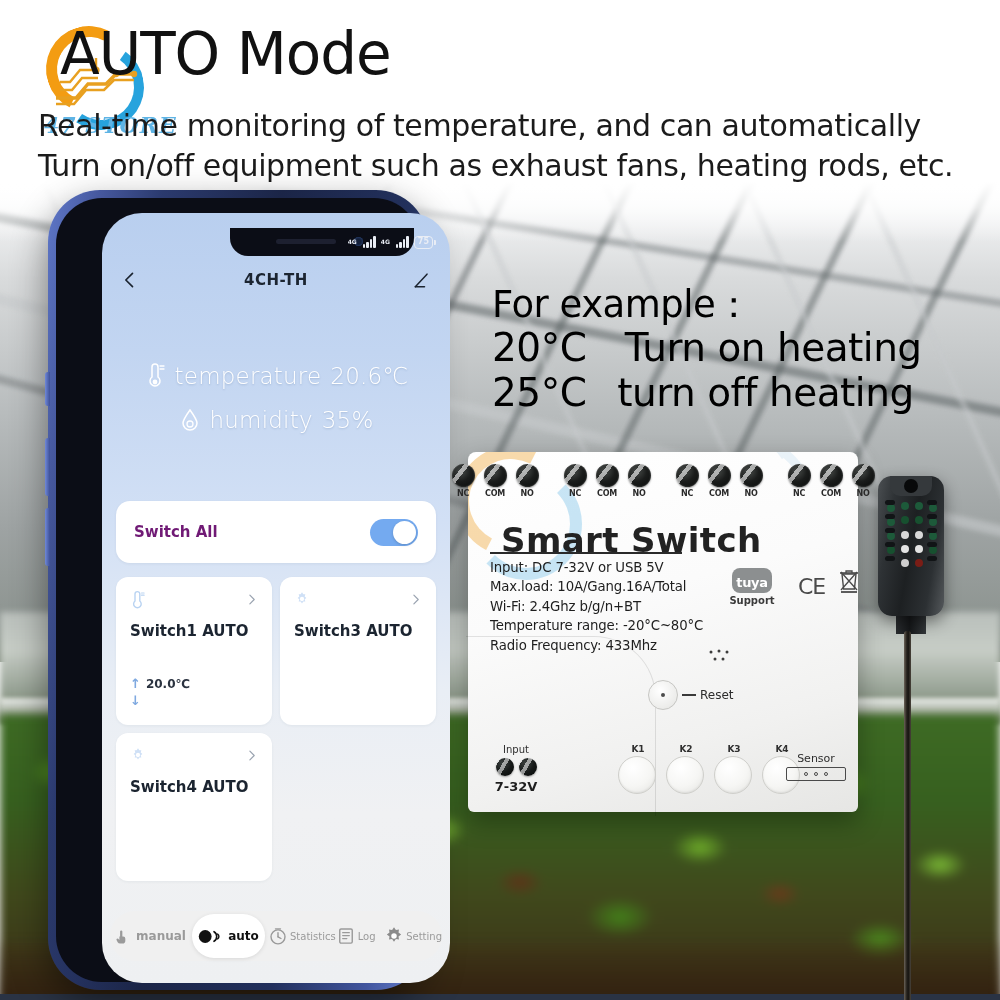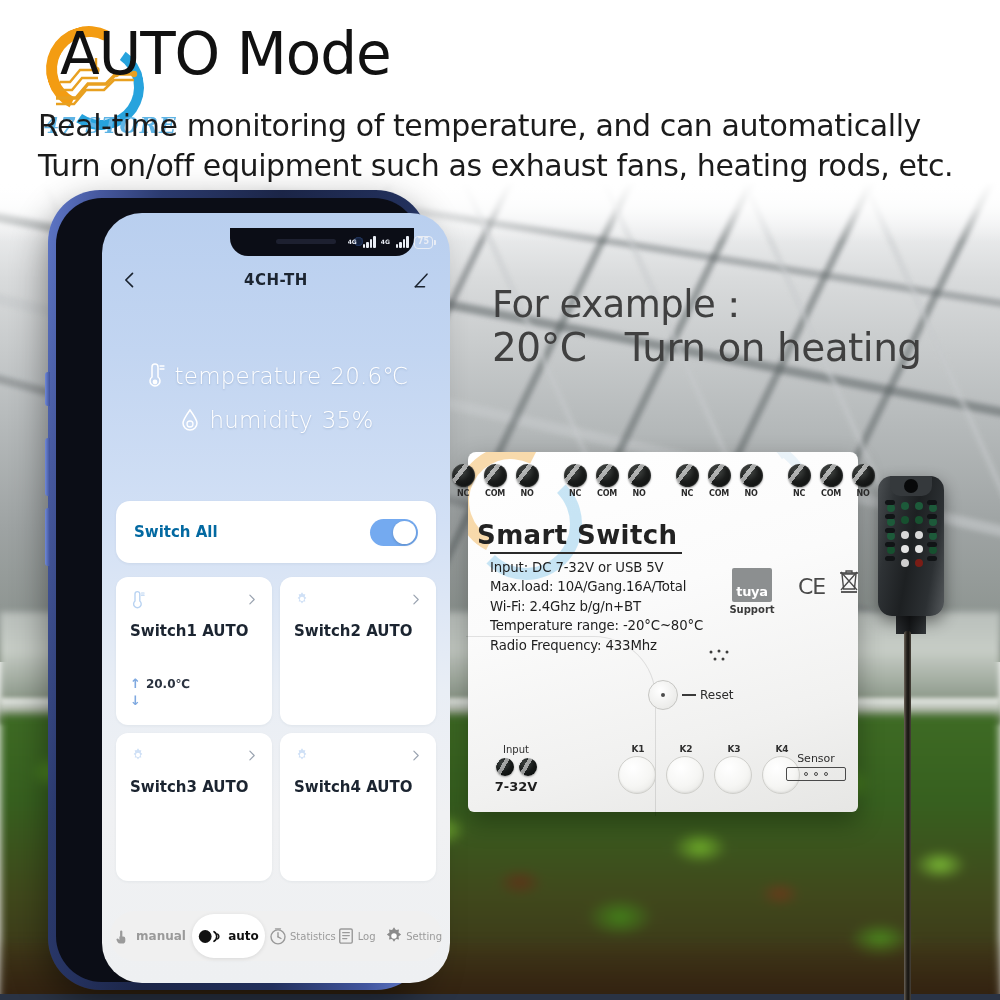--- a/index.html
+++ b/index.html
@@ -179,21 +179,21 @@
   }
   .readout + .readout { margin-top:18px; }
 
   
   #card-area { position:absolute; left:14px; top:288px; width:320px; }
   #switch-all {
     background:#fff; border-radius:14px; height:62px; margin-bottom:14px;
     display:flex; align-items:center; justify-content:space-between; padding:0 18px;
     box-shadow:0 1px 3px rgba(40,60,90,.07);
   }
-  #switch-all-label { font-size:15px; font-weight:bold; color:#0369a1; }
+  #switch-all-label { font-size:15px; font-weight:bold; color:#701a75; }
   #switch-all-toggle {
     width:48px; height:27px; border-radius:14px; position:relative;
   }
   #switch-all-toggle .knob {
     position:absolute; right:2px; top:2px; width:23px; height:23px; border-radius:50%;
     background:#fff; box-shadow:0 1px 3px rgba(0,0,0,.18);
   }
   #switch-grid { display:grid; grid-template-columns:1fr 1fr; gap:8px;margin-top:8px; }
   .sw-card {
     background:#fff; border-radius:12px; height:148px; padding:13px 14px;
@@ -224,21 +224,21 @@
   .mode-btn.active { background:#fff; box-shadow:0 1px 4px rgba(0,0,0,.1); color:#111; }
   .mode-btn.inactive { color:#9a9a9a; }
   .nav-item {
     flex:1; display:flex; flex-direction:row; align-items:center; gap:2px;
     font-size:10px; color:#9a9a9a;
   }
 
   
   #example-block {
     position:absolute; left:492px; top:284px; width:470px; z-index:6;
-    font-family:"DejaVu Sans", sans-serif; color:#404040;
+    font-family:"DejaVu Sans", sans-serif; color:#000000;
     line-height:1.14; letter-spacing:-0.5px;
   }
   #example-block .l1 { font-size:37px; }
   #example-block .l2, #example-block .l3 { font-size:39px; }
 
   
   #device {
     position:absolute; left:468px; top:452px; width:390px; height:360px; z-index:8;
     background:linear-gradient(165deg,#ffffff 0%, #fbfbfb 40%, #f1f1f0 75%, #e6e6e4 100%);
     border-radius:8px 8px 6px 6px;
@@ -274,34 +274,34 @@
   .term { width:26px; text-align:center; }
   .term .screw {
     width:23px; height:23px; border-radius:50%; margin:0 auto;
     background:
       linear-gradient(128deg, rgba(255,255,255,.85) 0 14%, rgba(20,20,20,.1) 14% 30%, rgba(255,255,255,.6) 30% 44%, rgba(10,10,10,0) 44%),
       radial-gradient(circle at 36% 30%, #4a4e4c 0%, #1b1d1c 48%, #080a09 100%);
     box-shadow:inset 0 0 2px rgba(255,255,255,.3), 0 1px 2px rgba(0,0,0,.4);
   }
   .term .tlabel { font-size:8px; font-weight:bold; color:#2b2b2b; margin-top:2px; letter-spacing:-.2px; }
   #spec-title {
-    position:absolute; left:9px; top:68px;
-    font-size:26px; font-weight:600; color:#222; letter-spacing:.4px;
+    position:absolute; left:33px; top:68px;
+    font-size:34px; font-weight:600; color:#222; letter-spacing:.4px;
   }
   #spec-title-rule {
     position:absolute; left:22px; top:100px; width:192px; height:1.6px; background:#2a2a2a;
   }
   #spec-list {
     position:absolute; left:22px; top:106px; width:290px;
     font-size:13.3px; color:#1e1e1e; line-height:1.46; letter-spacing:-.15px;
   }
   #tuya-badge { position:absolute; left:255px; top:116px; width:58px; text-align:center; }
   #tuya-badge .pill {
-    background:#8c8f90; border-radius:2px; color:#fff; font-size:13px; font-weight:bold;
-    padding:16px 4px 3px; letter-spacing:-.3px; position:relative; display:inline-block;
+    background:#8c8f90; border-radius:8px; color:#fff; font-size:13px; font-weight:bold;
+    padding:7px 4px 3px; letter-spacing:-.3px; position:relative; display:inline-block;
   }
   #tuya-badge .sup { font-size:10px; font-weight:bold; color:#3b3b3b; margin-top:2px; }
   #ce-mark {
     position:absolute; left:330px; top:122px; font-size:22px; color:#4a4a4a;
     font-family:"DejaVu Sans", sans-serif; letter-spacing:-1px;
   }
   #weee-icon { position:absolute; left:370px; top:116px; }
   #vent-dots { position:absolute; left:238px; top:196px; }
   #reset-area { position:absolute; left:180px; top:228px; display:flex; align-items:center; gap:4px; }
   #reset-hole {
@@ -428,20 +428,21 @@
 
   <div id="subtitle-block">
     <div>Real-time monitoring of temperature, and can automatically</div>
     <div>Turn on/off equipment such as exhaust fans, heating rods, etc.</div>
   </div>
 </div>
 
 <div id="example-block">
   <div class="l1">For example：</div>
   <div class="l2">20°C Turn on heating</div>
+  <div class="l3">25°C  turn off  heating</div>
 </div>
 
 <div id="phone">
   <div id="phone-frame"></div>
 
   <div class="side-btn" style="top:182px; height:34px;"></div>
   <div class="side-btn" style="top:248px; height:58px;"></div>
   <div class="side-btn" style="top:318px; height:58px;"></div>
   <div class="side-btn-r" style="top:286px; height:78px;"></div>
 
@@ -532,32 +533,20 @@
                 <span class="arrow-ud">↑</span>
                 <span>20.0℃</span>
               </div>
               <div class="sw-lim-row">
                 <span class="arrow-ud">↓</span>
                 <span></span>
               </div>
             </div>
           </div>
 
-          <div class="sw-card">
-            <div class="sw-top">
-              <svg width="16" height="16" viewBox="0 0 24 24">
-                <path d="M12 2 l2 3 h3 l-1 3.4 2.6 2 -2.6 2 1 3.4 h-3 l-2 3 -2 -3 h-3 l1 -3.4 -2.6 -2 2.6 -2 -1 -3.4 h3 z" fill="#cfe0f6"></path>
-                <circle cx="12" cy="12" r="3.2" fill="#fff"></circle>
-              </svg>
-              <svg width="13" height="13" viewBox="0 0 24 24">
-                <path d="M9 4 L17 12 L9 20" stroke="#9aa3b0" stroke-width="2.2" fill="none" stroke-linecap="round" stroke-linejoin="round"></path>
-              </svg>
-            </div>
-            <div class="sw-name">Switch2 AUTO</div>
-          </div>
 
           <div class="sw-card">
             <div class="sw-top">
               <svg width="16" height="16" viewBox="0 0 24 24">
                 <path d="M12 2 l2 3 h3 l-1 3.4 2.6 2 -2.6 2 1 3.4 h-3 l-2 3 -2 -3 h-3 l1 -3.4 -2.6 -2 2.6 -2 -1 -3.4 h3 z" fill="#cfe0f6"></path>
                 <circle cx="12" cy="12" r="3.2" fill="#fff"></circle>
               </svg>
               <svg width="13" height="13" viewBox="0 0 24 24">
                 <path d="M9 4 L17 12 L9 20" stroke="#9aa3b0" stroke-width="2.2" fill="none" stroke-linecap="round" stroke-linejoin="round"></path>
               </svg>

